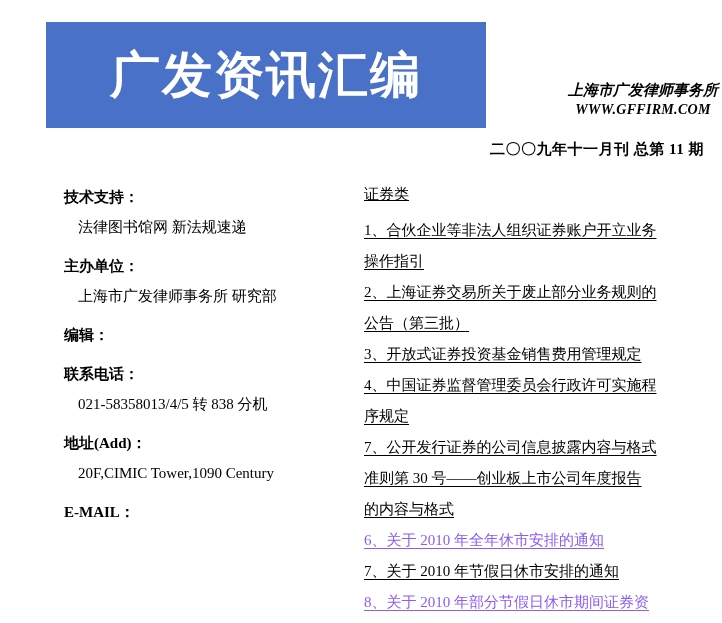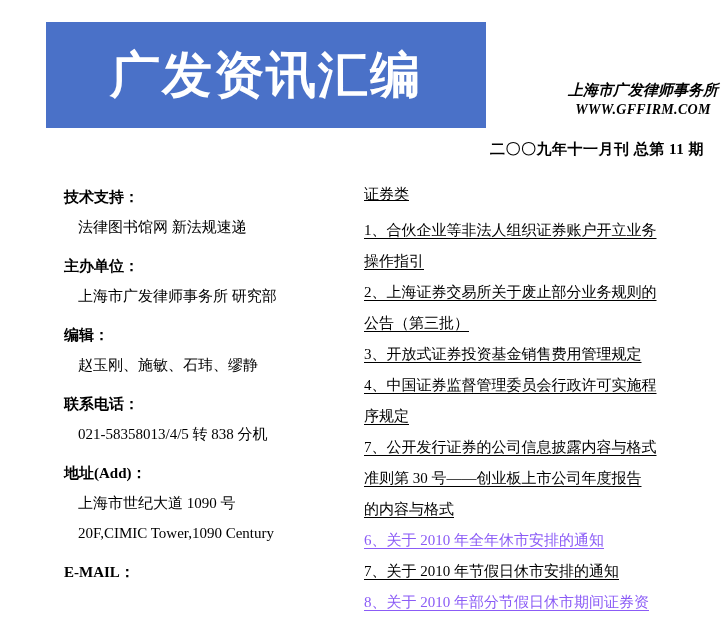--- a/index.html
+++ b/index.html
@@ -151,31 +151,29 @@
       <div class="lc-value">法律图书馆网    新法规速递</div>
     </div>
 
     <div class="lc-group">
       <div class="lc-label">主办单位：</div>
       <div class="lc-value">上海市广发律师事务所   研究部</div>
     </div>
 
     <div class="lc-group">
       <div class="lc-label">编辑：</div>
-      <div class="lc-value">赵玉刚、施敏、石玮、缪静</div>
     </div>
 
     <div class="lc-group">
       <div class="lc-label">联系电话：</div>
       <div class="lc-value">021-58358013/4/5 转 838 分机</div>
     </div>
 
     <div class="lc-group">
       <div class="lc-label">地址(Add)：</div>
-      <div class="lc-value">上海市世纪大道 1090 号</div>
       <div class="lc-value">20F,CIMIC   Tower,1090   Century</div>
     </div>
 
     <div class="lc-group">
       <div class="lc-label">E-MAIL：</div>
     </div>
 
   </div>
 
   <div class="right-col">

